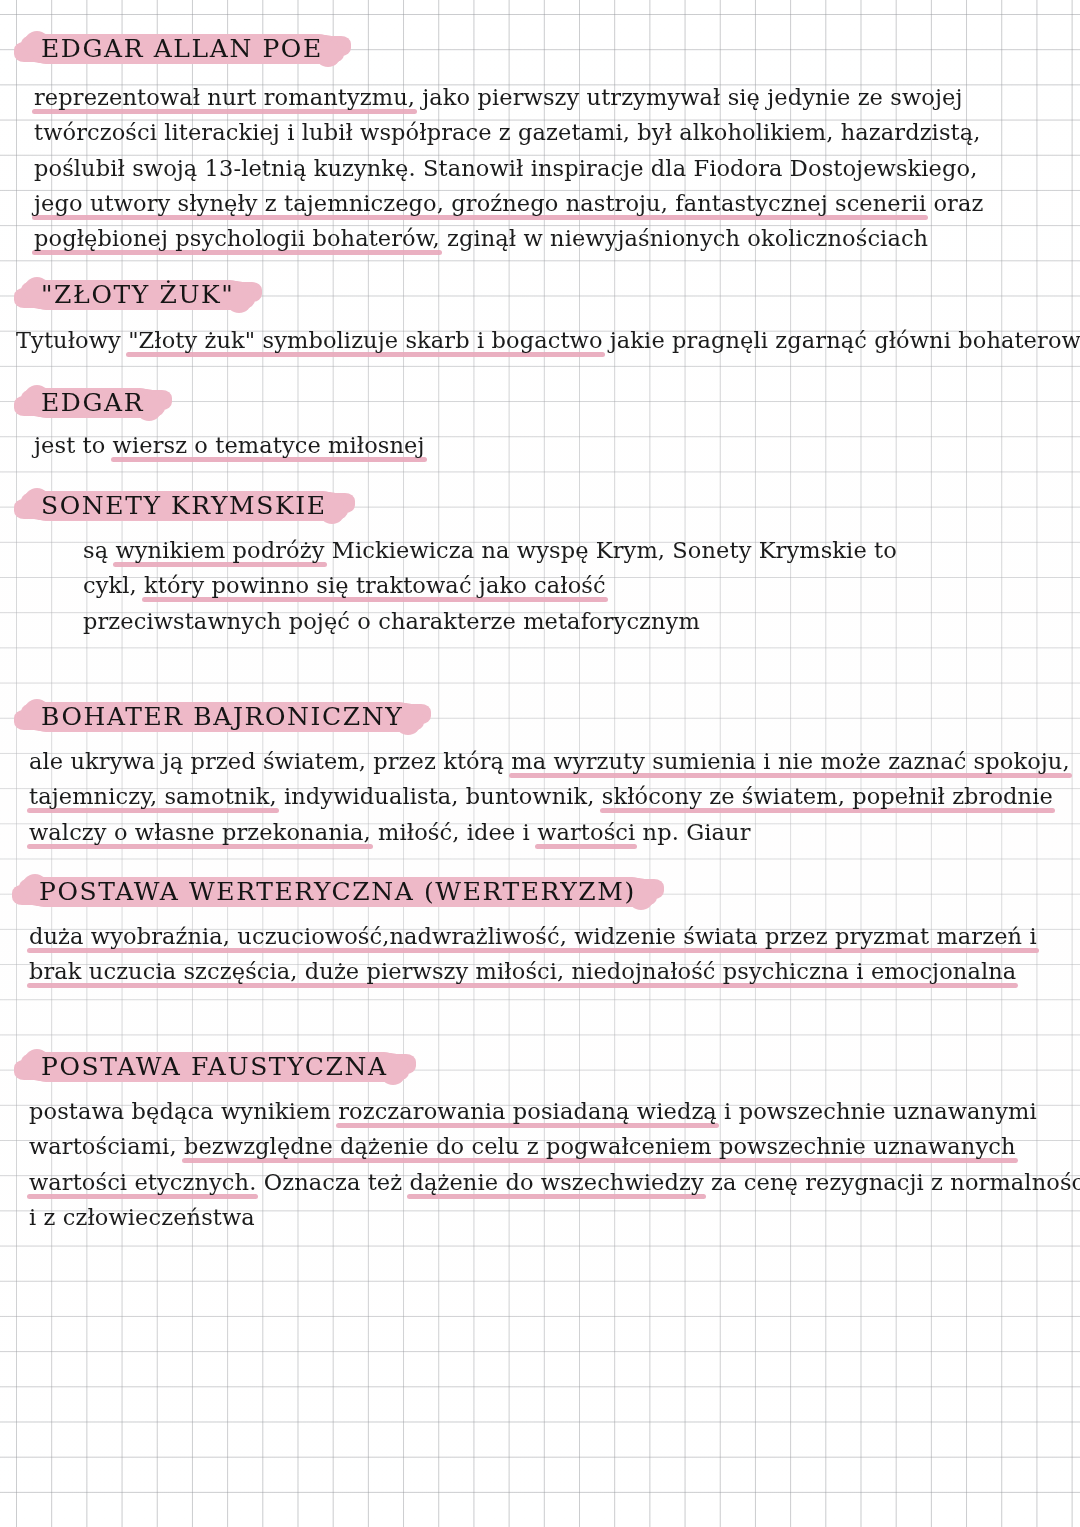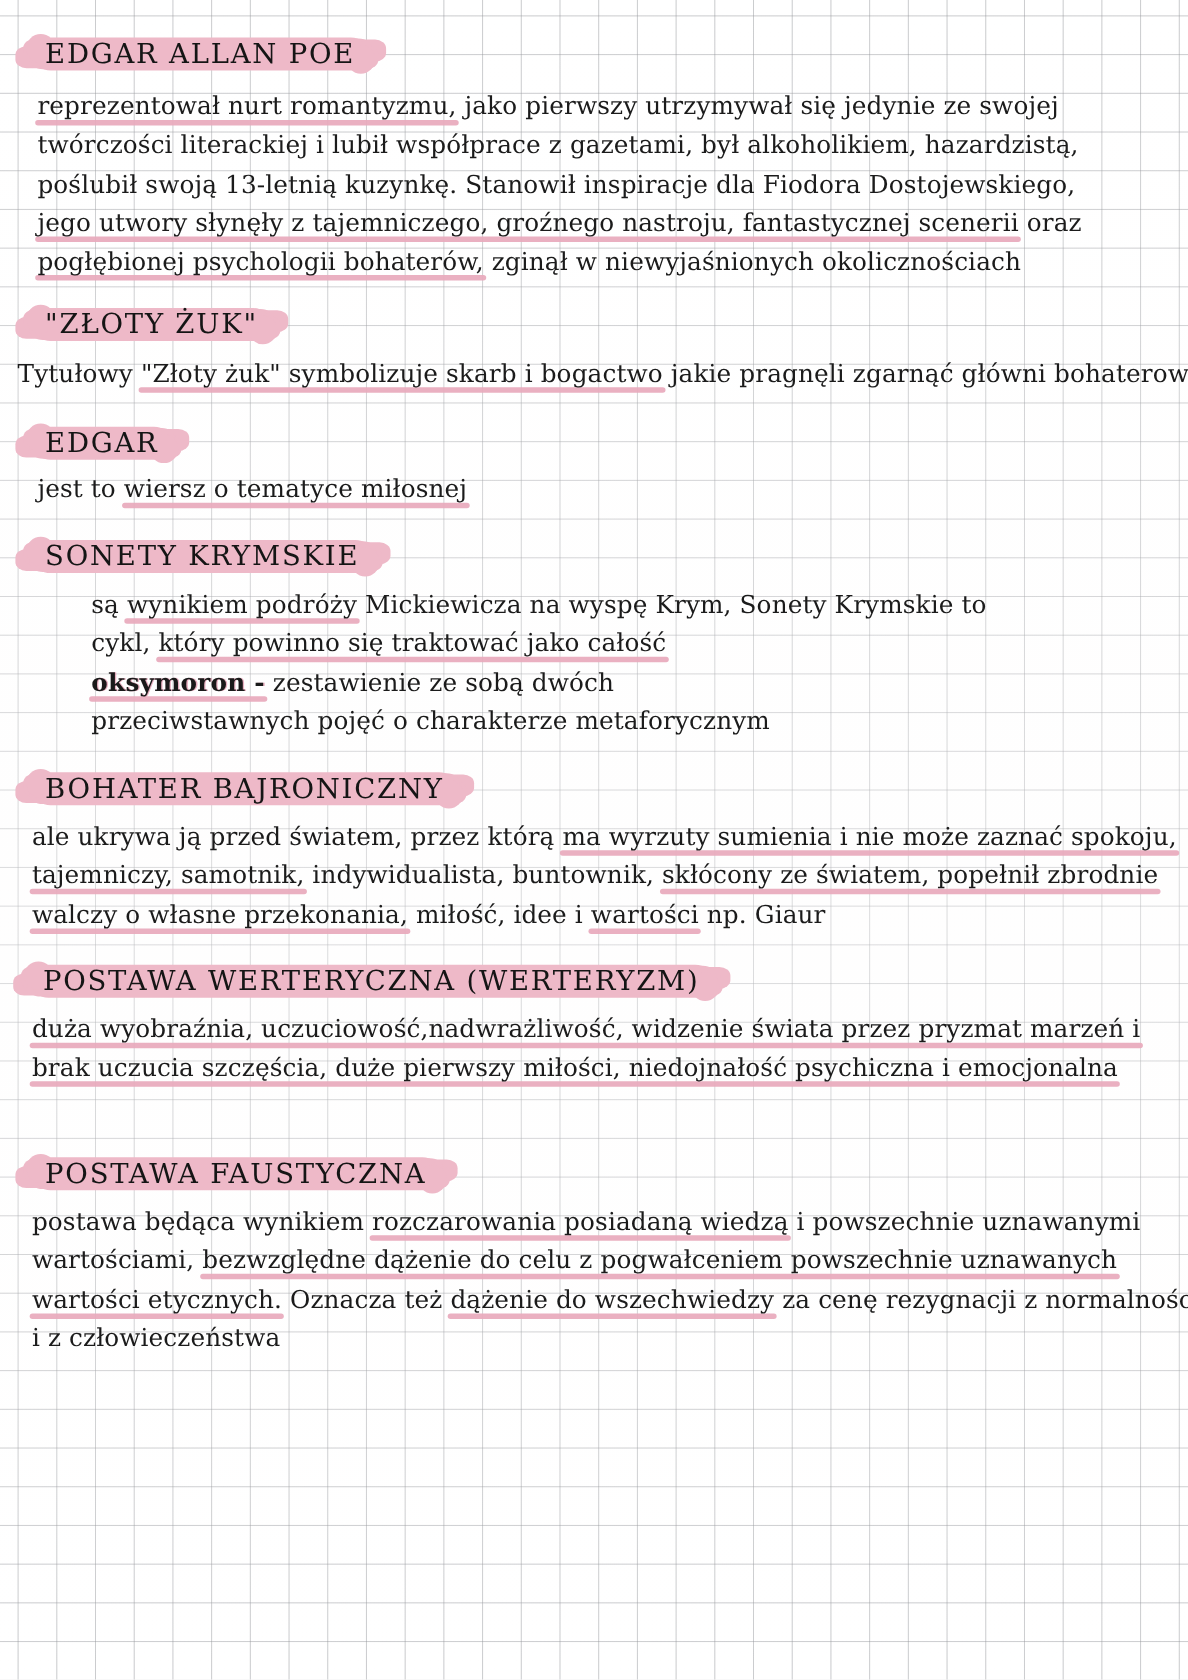--- a/index.html
+++ b/index.html
@@ -155,21 +155,20 @@
         <div class="line"><span>Tytułowy </span><span class="u">"Złoty żuk" symbolizuje skarb i bogactwo</span><span> jakie pragnęli zgarnąć główni bohaterowie</span></div>
       </div>
       <div class="heading" style="position: absolute; left: 31px; top: 387px;"><span class="hl"></span><span class="htext">EDGAR</span></div>
       <div class="para" style="position: absolute; left: 34px; top: 428px;">
         <div class="line"><span>jest to </span><span class="u">wiersz o tematyce miłosnej</span></div>
       </div>
       <div class="heading" style="position: absolute; left: 31px; top: 490px;"><span class="hl"></span><span class="htext">SONETY KRYMSKIE</span></div>
       <div class="para" style="position: absolute; left: 39px; top: 533px; margin-left: 44px;">
         <div class="line"><span>są </span><span class="u">wynikiem podróży</span><span> Mickiewicza na wyspę Krym, Sonety Krymskie to</span></div>
         <div class="line"><span>cykl, </span><span class="u">który powinno się traktować jako całość</span></div>
-        <div class="line"><span class="u term">oksymoron -</span><span> zestawienie ze sobą dwóch</span></div>
         <div class="line"><span>przeciwstawnych pojęć o charakterze metaforycznym</span></div>
       </div>
       <div class="heading" style="position: absolute; left: 31px; top: 701px;"><span class="hl"></span><span class="htext">BOHATER BAJRONICZNY</span></div>
       <div class="para" style="position: absolute; left: 29px; top: 744px;">
         <div class="line"><span>ale ukrywa ją przed światem, przez którą </span><span class="u">ma wyrzuty sumienia i nie może zaznać spokoju,</span></div>
         <div class="line"><span class="u">tajemniczy, samotnik,</span><span> indywidualista, buntownik, </span><span class="u">skłócony ze światem, popełnił zbrodnie</span></div>
         <div class="line"><span class="u">walczy o własne przekonania,</span><span> miłość, idee i </span><span class="u">wartości</span><span> np. Giaur</span></div>
       </div>
       <div class="heading" style="position: absolute; left: 29px; top: 876px;"><span class="hl"></span><span class="htext">POSTAWA WERTERYCZNA (WERTERYZM)</span></div>
       <div class="para" style="position: absolute; left: 29px; top: 919px;">

